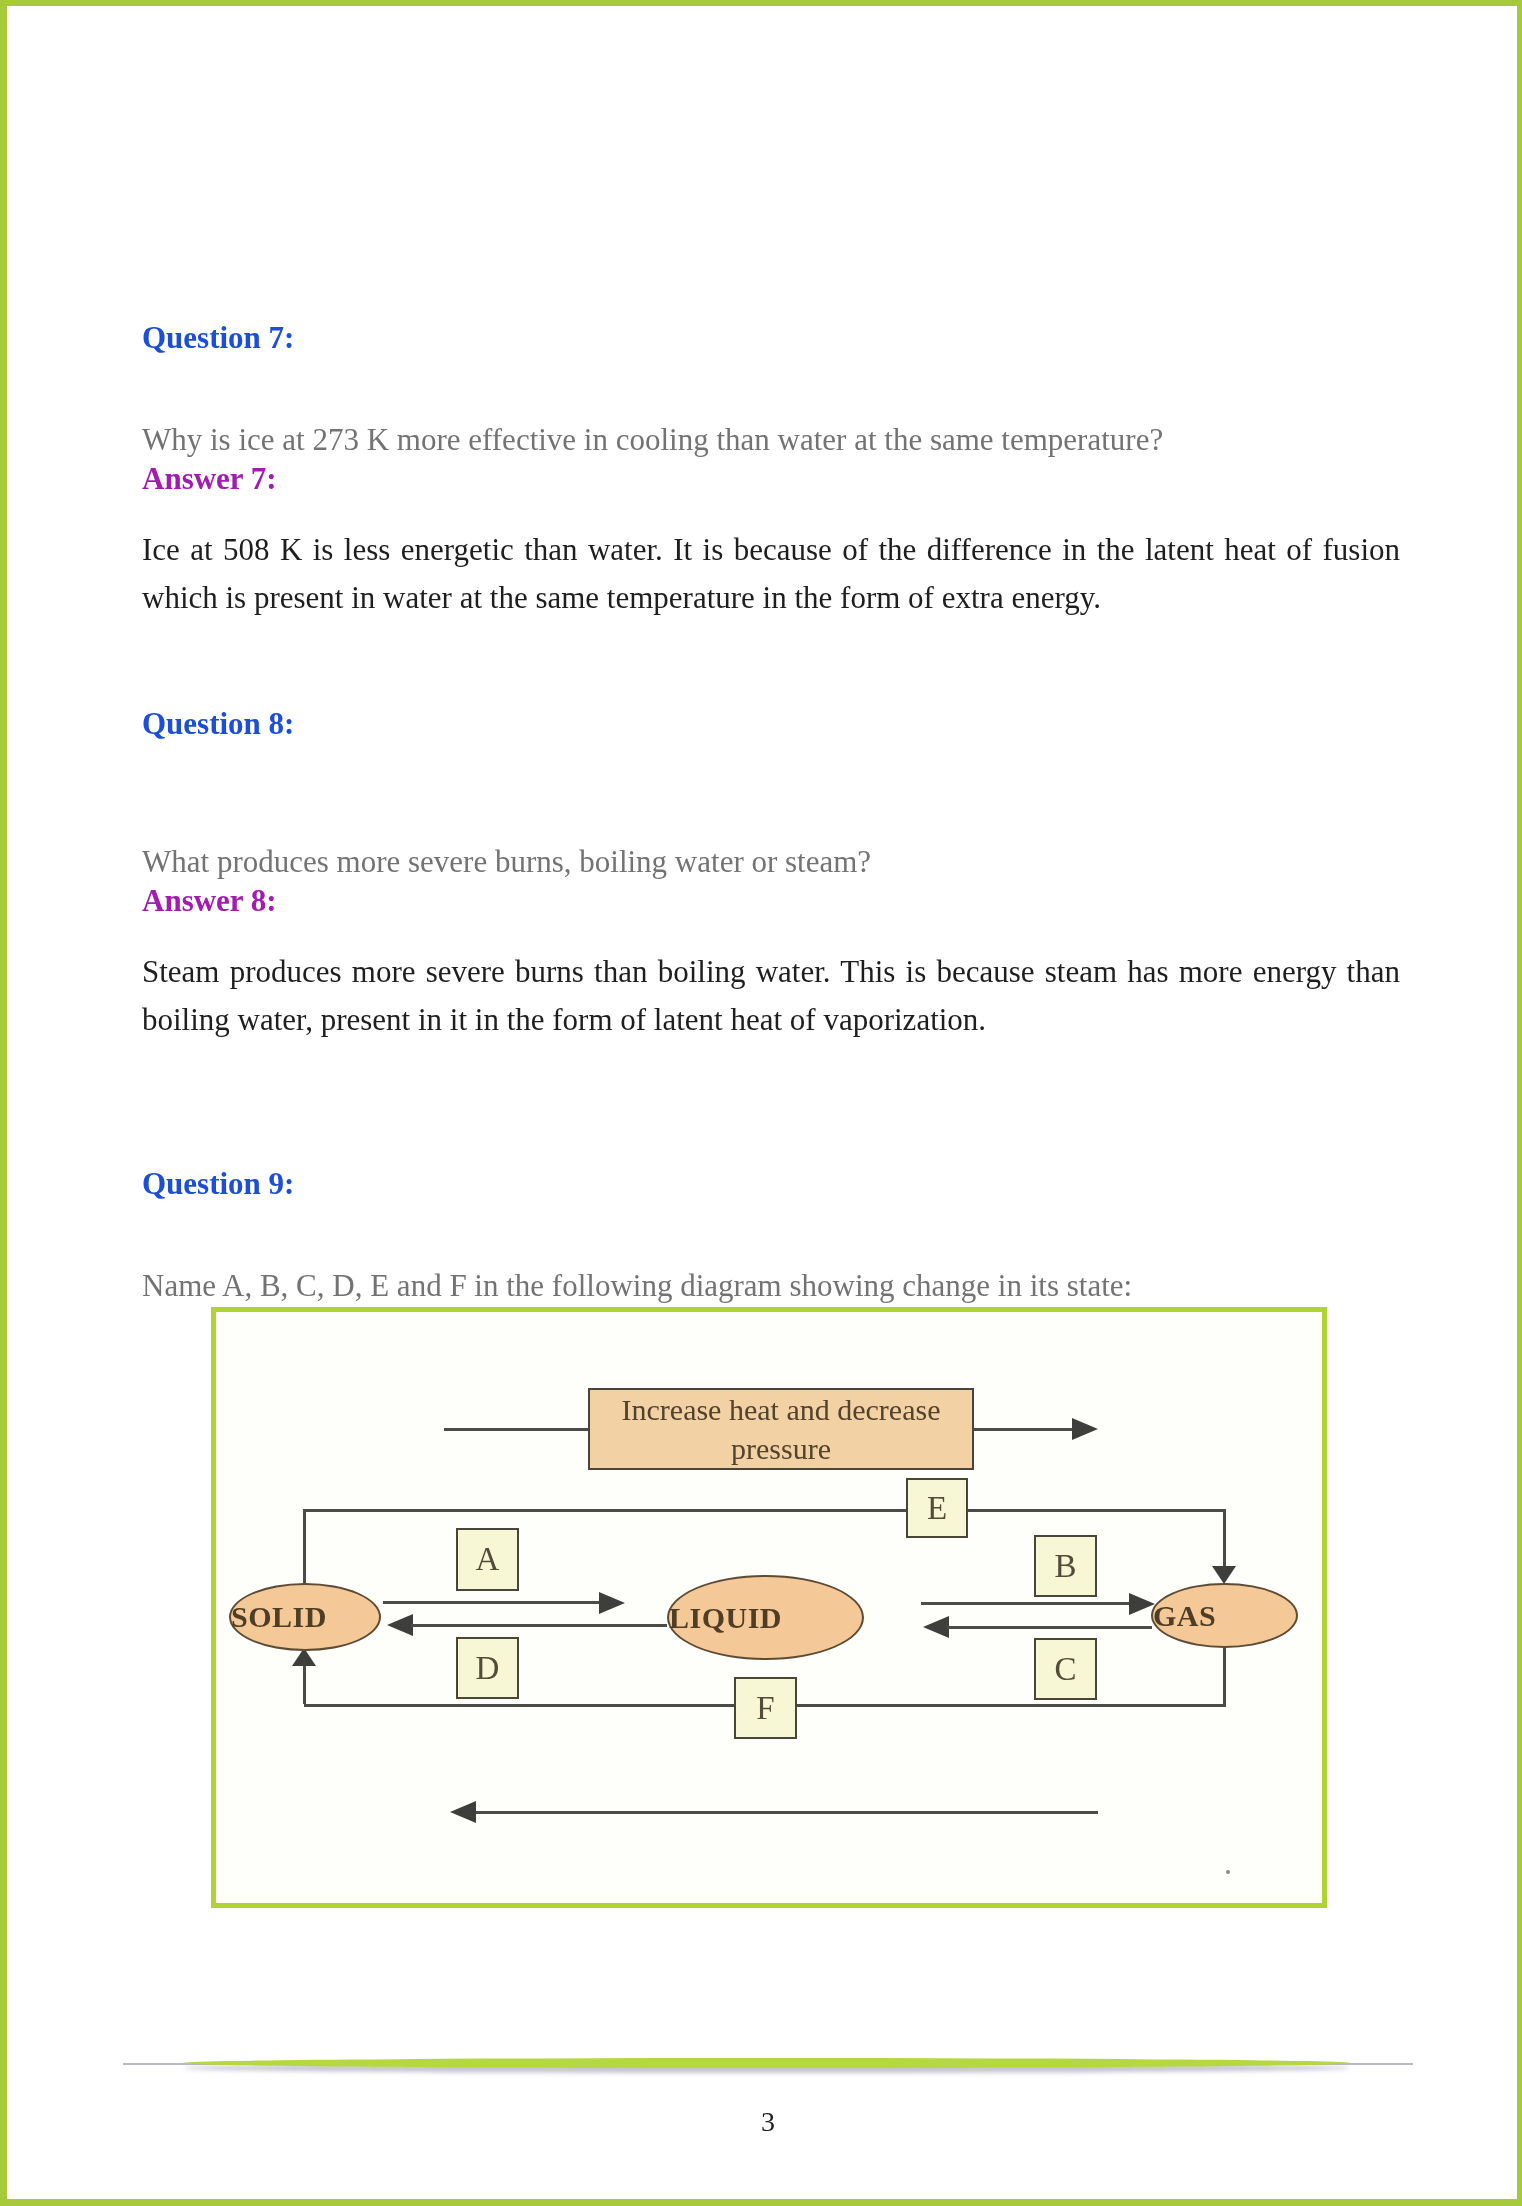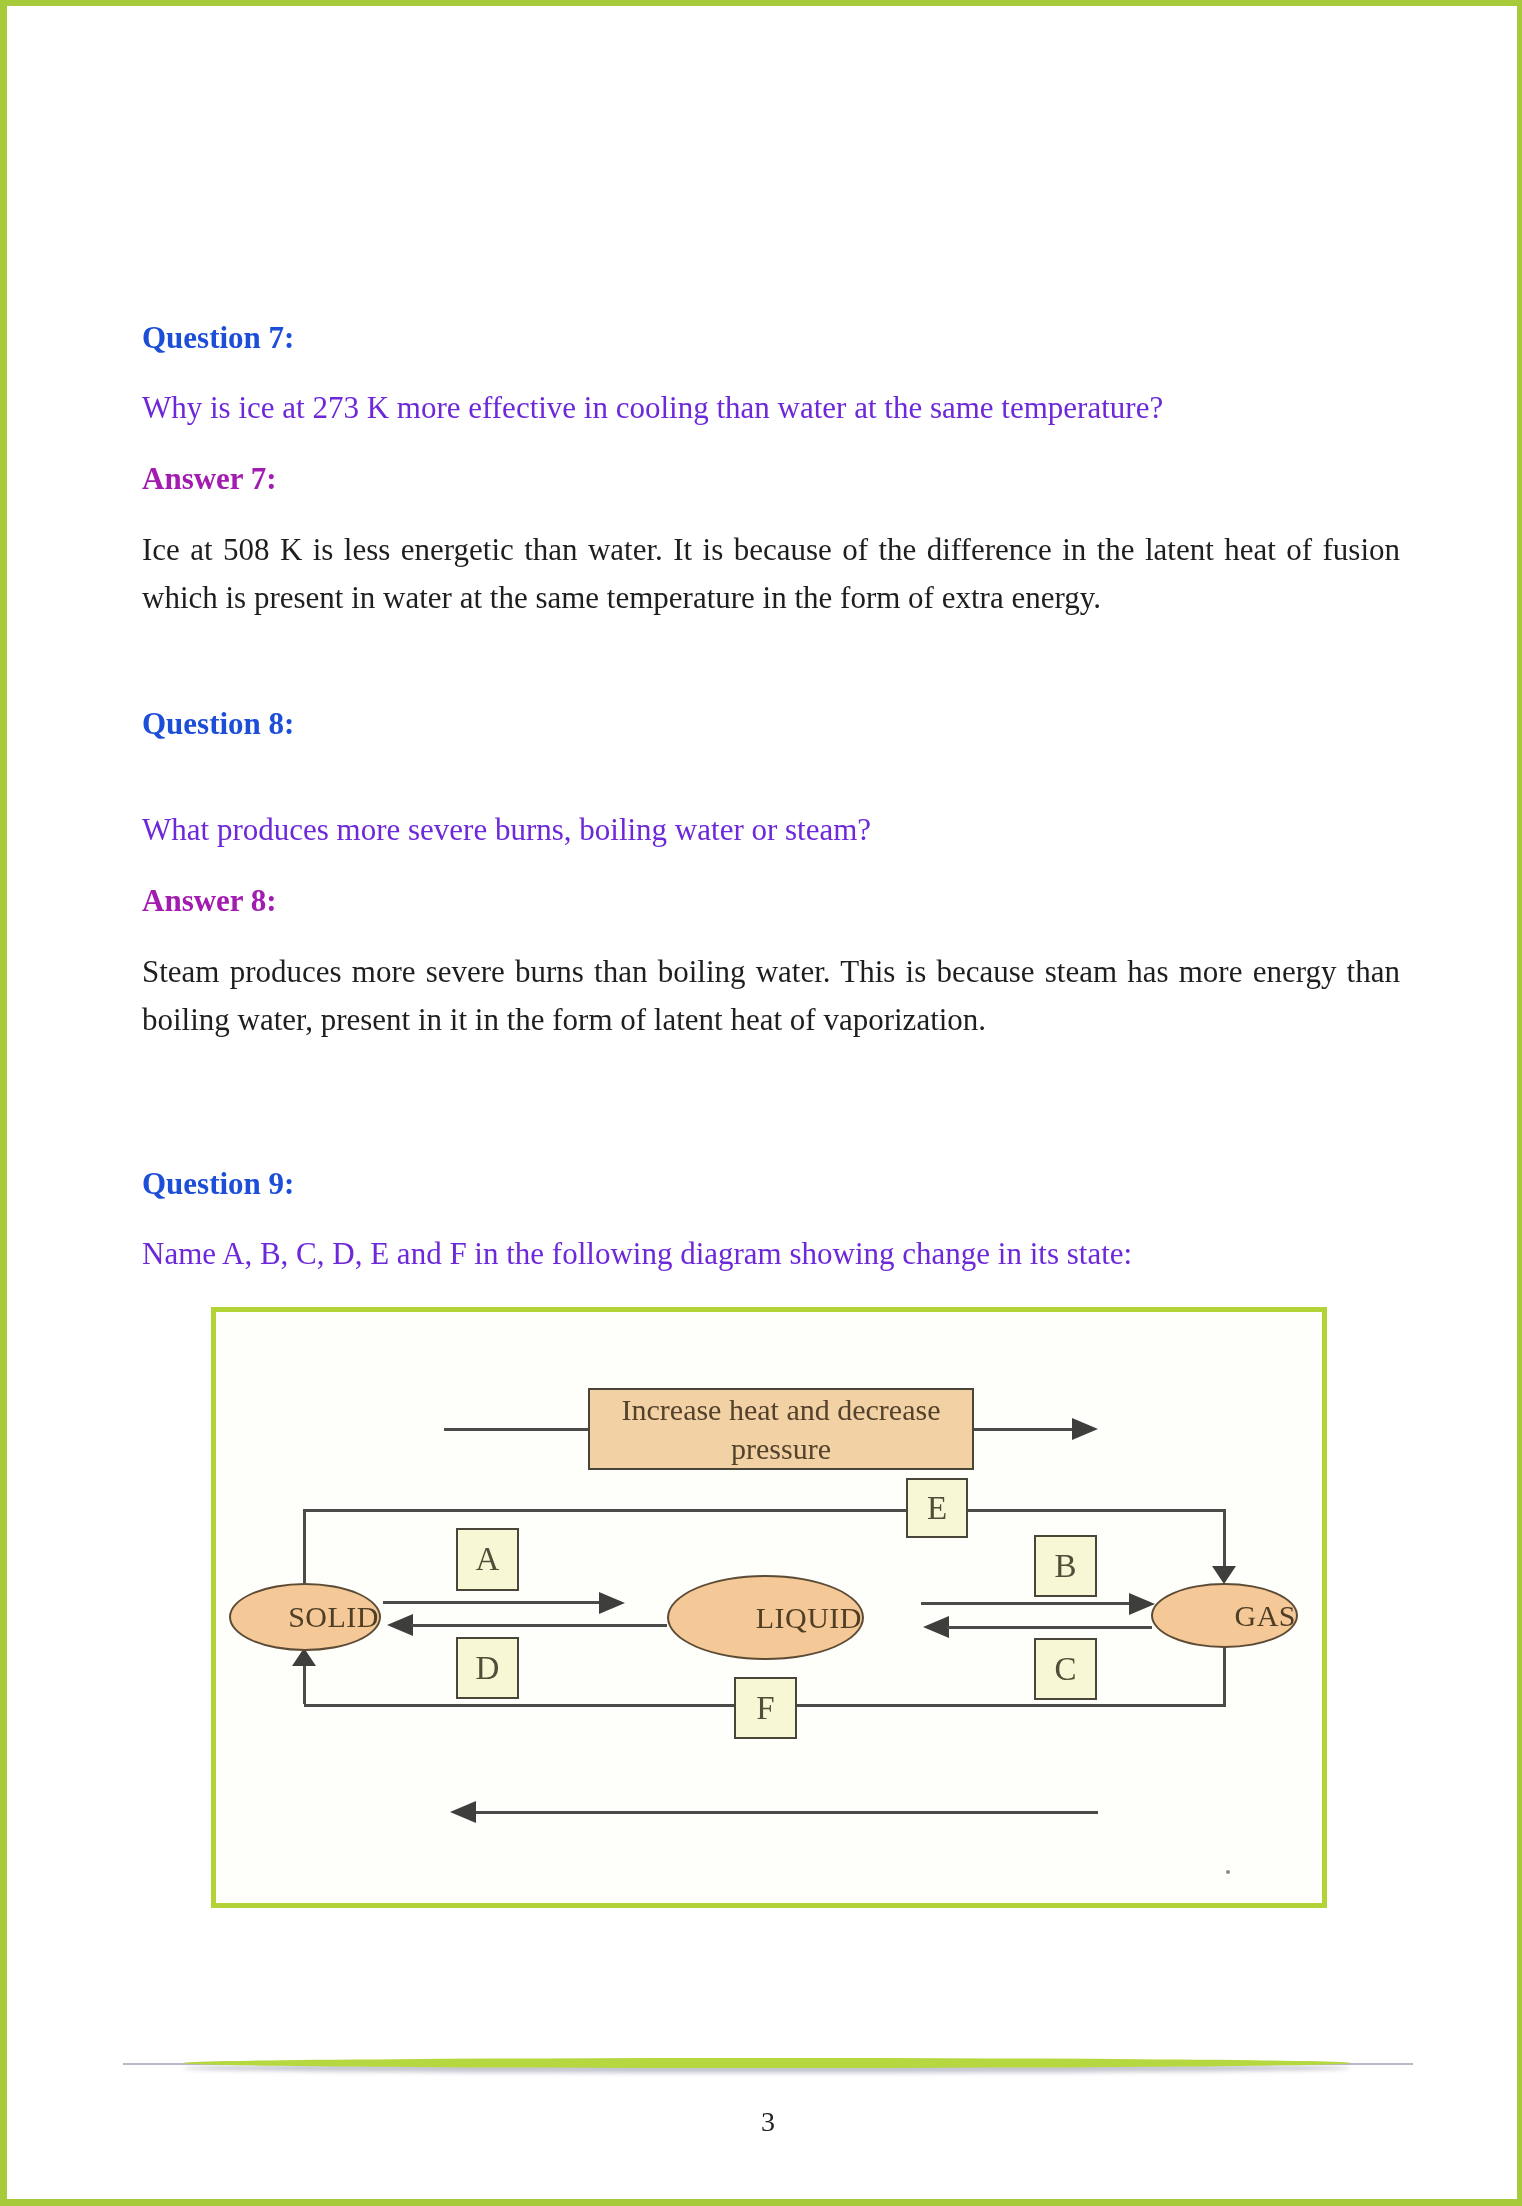--- a/index.html
+++ b/index.html
@@ -19,21 +19,21 @@
   .qlabel{
     left:135px;width:1260px;
     font-size:31px;font-weight:bold;color:#1d4ed8;
   }
   .alabel{
     left:135px;width:1260px;
     font-size:31px;font-weight:bold;color:#a21caf;
   }
   .qtext{
     left:135px;width:1268px;
-    font-size:31px;color:#6d28d9;
+    font-size:31px;color:#737373;margin-top:32px;
   }
   .apara{
     left:135px;width:1258px;
     font-size:31px;line-height:48px;color:#1e1e1e;
     text-align:justify;
   }
   
   .diagram{
     left:204px;top:1301px;width:1116px;height:601px;
     border:5px solid #b2d336;
@@ -49,22 +49,23 @@
   }
   .letterbox{
     background:#f7f7d6;border:2px solid #494538;color:#514d38;
     font-size:33px;display:flex;align-items:center;justify-content:center;
     z-index:2;
   }
   .node{
     border-radius:50%;
     background:#f5c897;border:2px solid #5c4b35;color:#4f3e26;
     font-size:30px;letter-spacing:0.5px;
-    display:flex;align-items:center;justify-content:flex-end;
+    display:flex;align-items:center;justify-content:flex-start;
     z-index:2;
+    font-weight:bold;
   }
   .hline{background:#4b4b49;height:3px;z-index:1;}
   .vline{background:#4b4b49;width:3px;z-index:1;}
   .ah-right{width:0;height:0;border-top:11px solid transparent;border-bottom:11px solid transparent;border-left:26px solid #3e3e3c;z-index:1;}
   .ah-left{width:0;height:0;border-top:11px solid transparent;border-bottom:11px solid transparent;border-right:26px solid #3e3e3c;z-index:1;}
   .ah-down{width:0;height:0;border-left:12px solid transparent;border-right:12px solid transparent;border-top:18px solid #3e3e3c;z-index:1;}
   .ah-up{width:0;height:0;border-left:12px solid transparent;border-right:12px solid transparent;border-bottom:18px solid #3e3e3c;z-index:1;}
   .speck{width:4px;height:4px;border-radius:50%;background:#8a8a8a;}
   
   .divider-wing{

